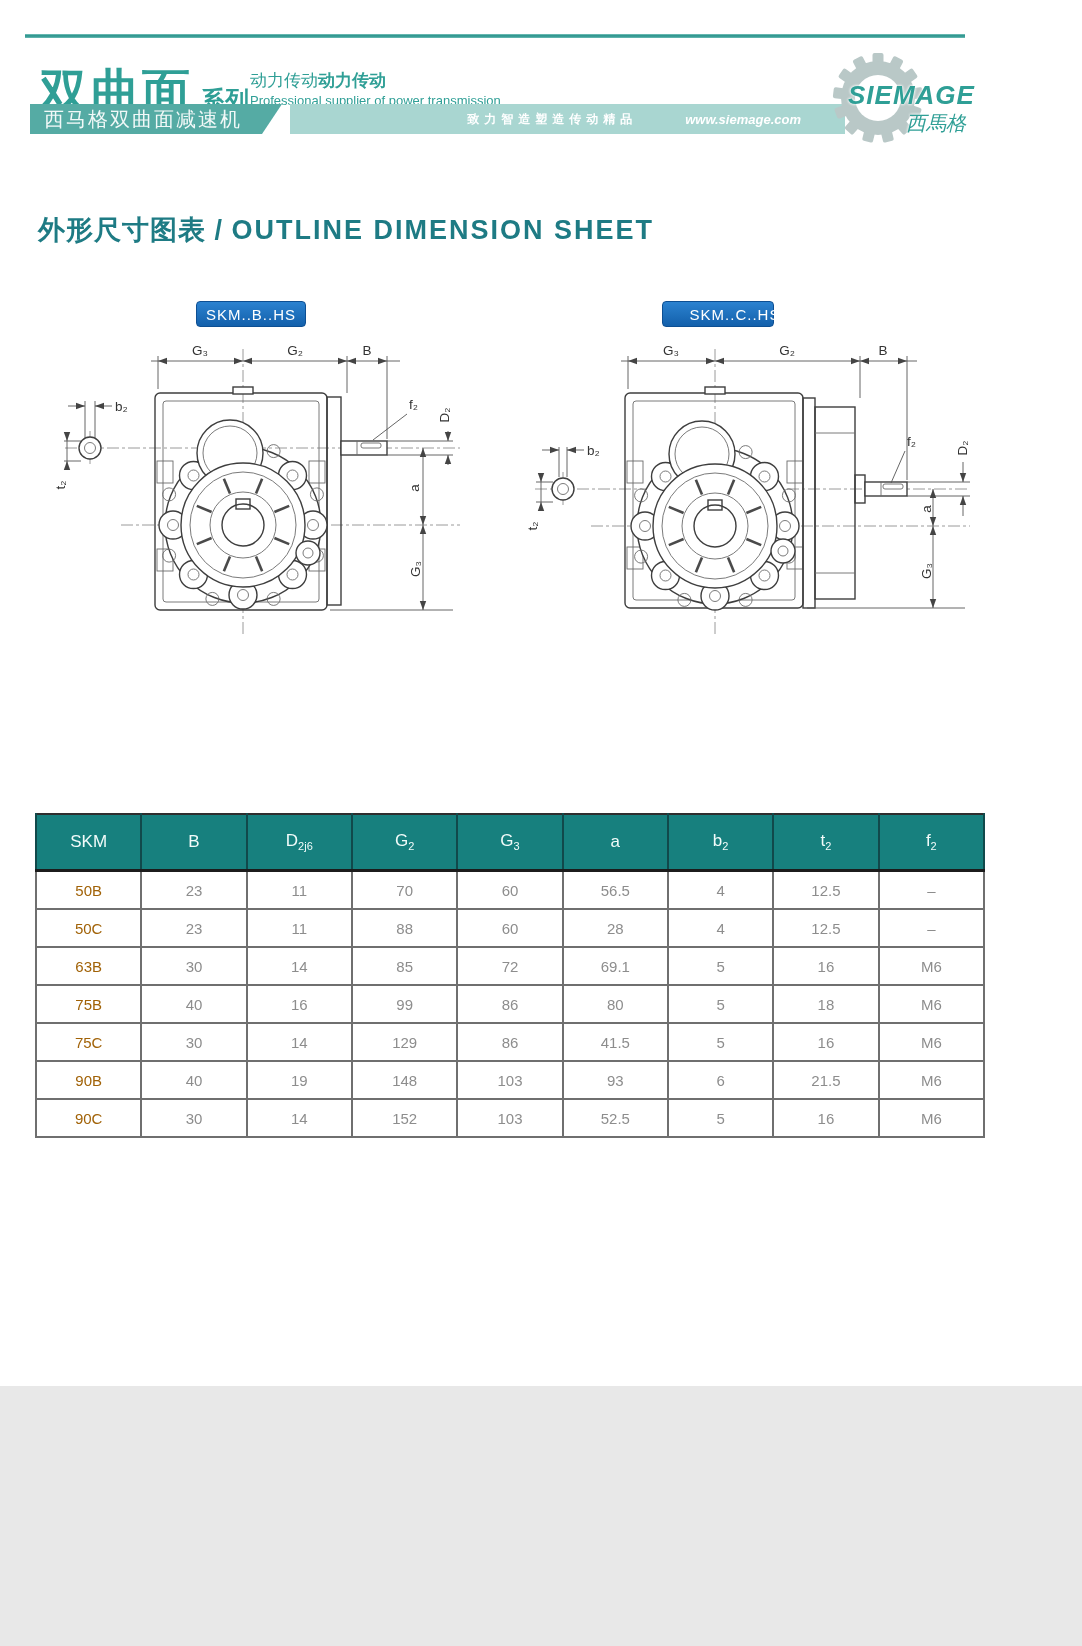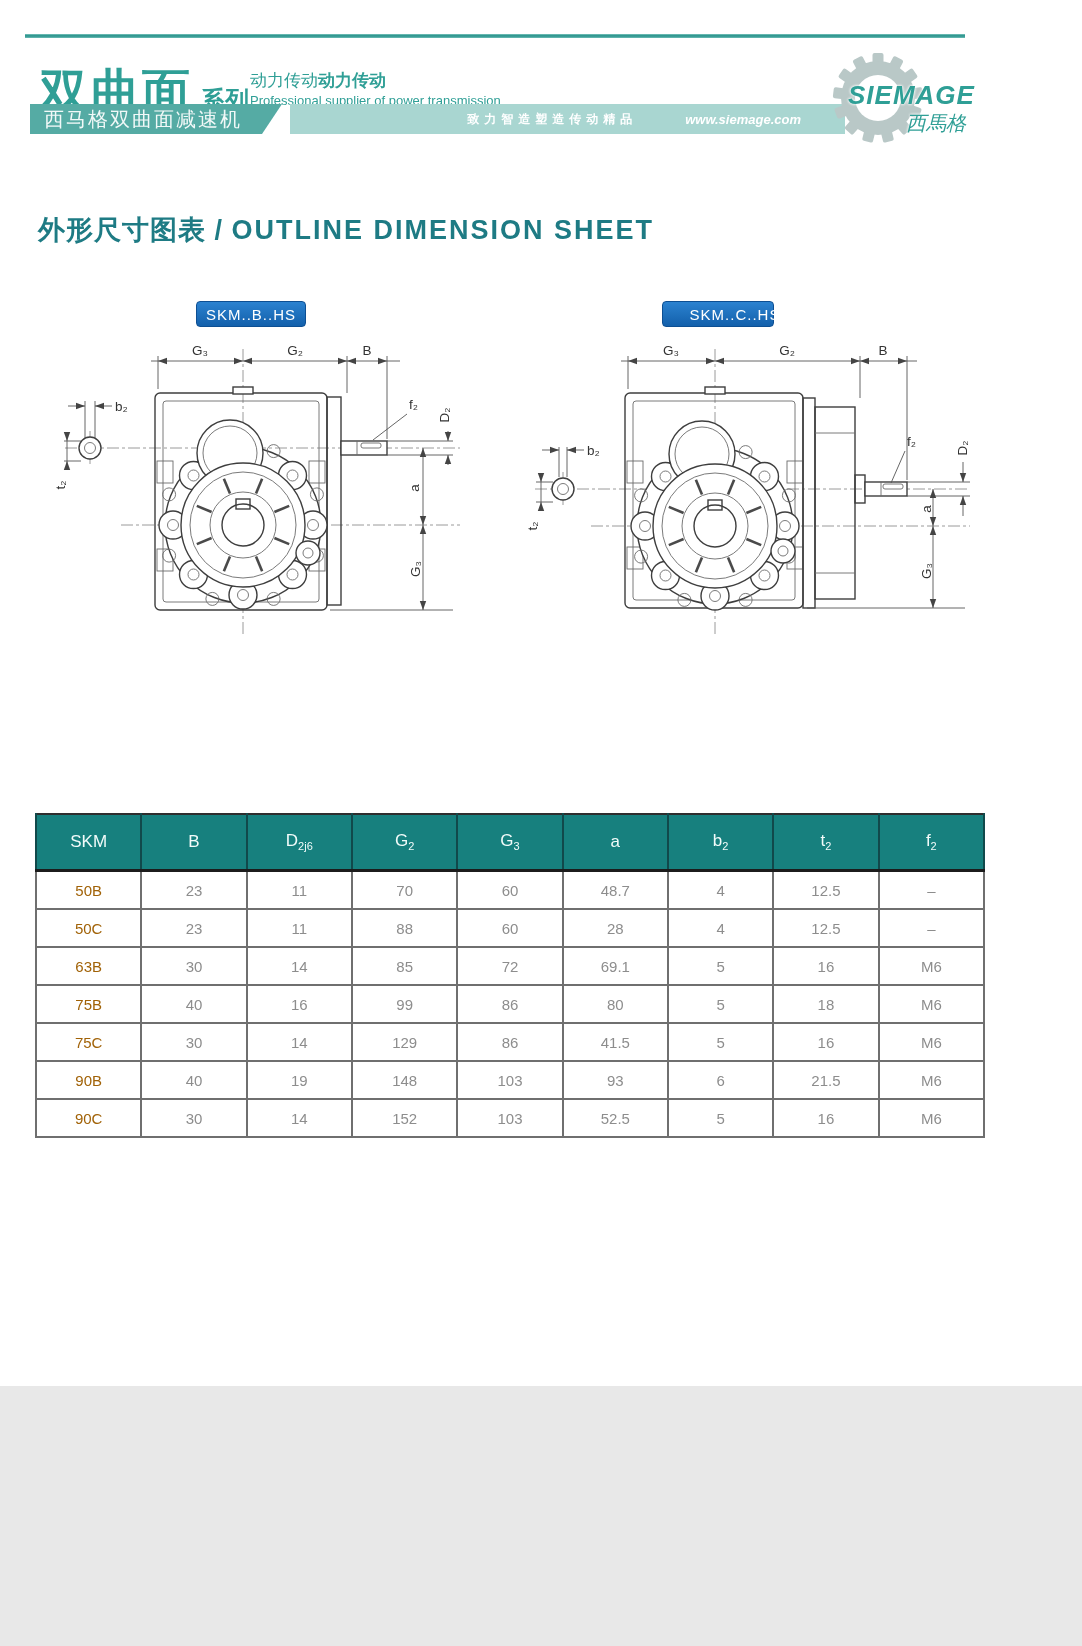--- a/index.html
+++ b/index.html
@@ -452,21 +452,21 @@
           <th>f<sub>2</sub></th>
         </tr>
       </thead>
     <tbody>
         <tr>
           <td class="model">50B</td>
           <td>23</td>
           <td>11</td>
           <td>70</td>
           <td>60</td>
-          <td>48.7</td>
+          <td>56.5</td>
           <td>4</td>
           <td>12.5</td>
           <td>–</td>
         </tr>
         <tr>
           <td class="model">50C</td>
           <td>23</td>
           <td>11</td>
           <td>88</td>
           <td>60</td>

